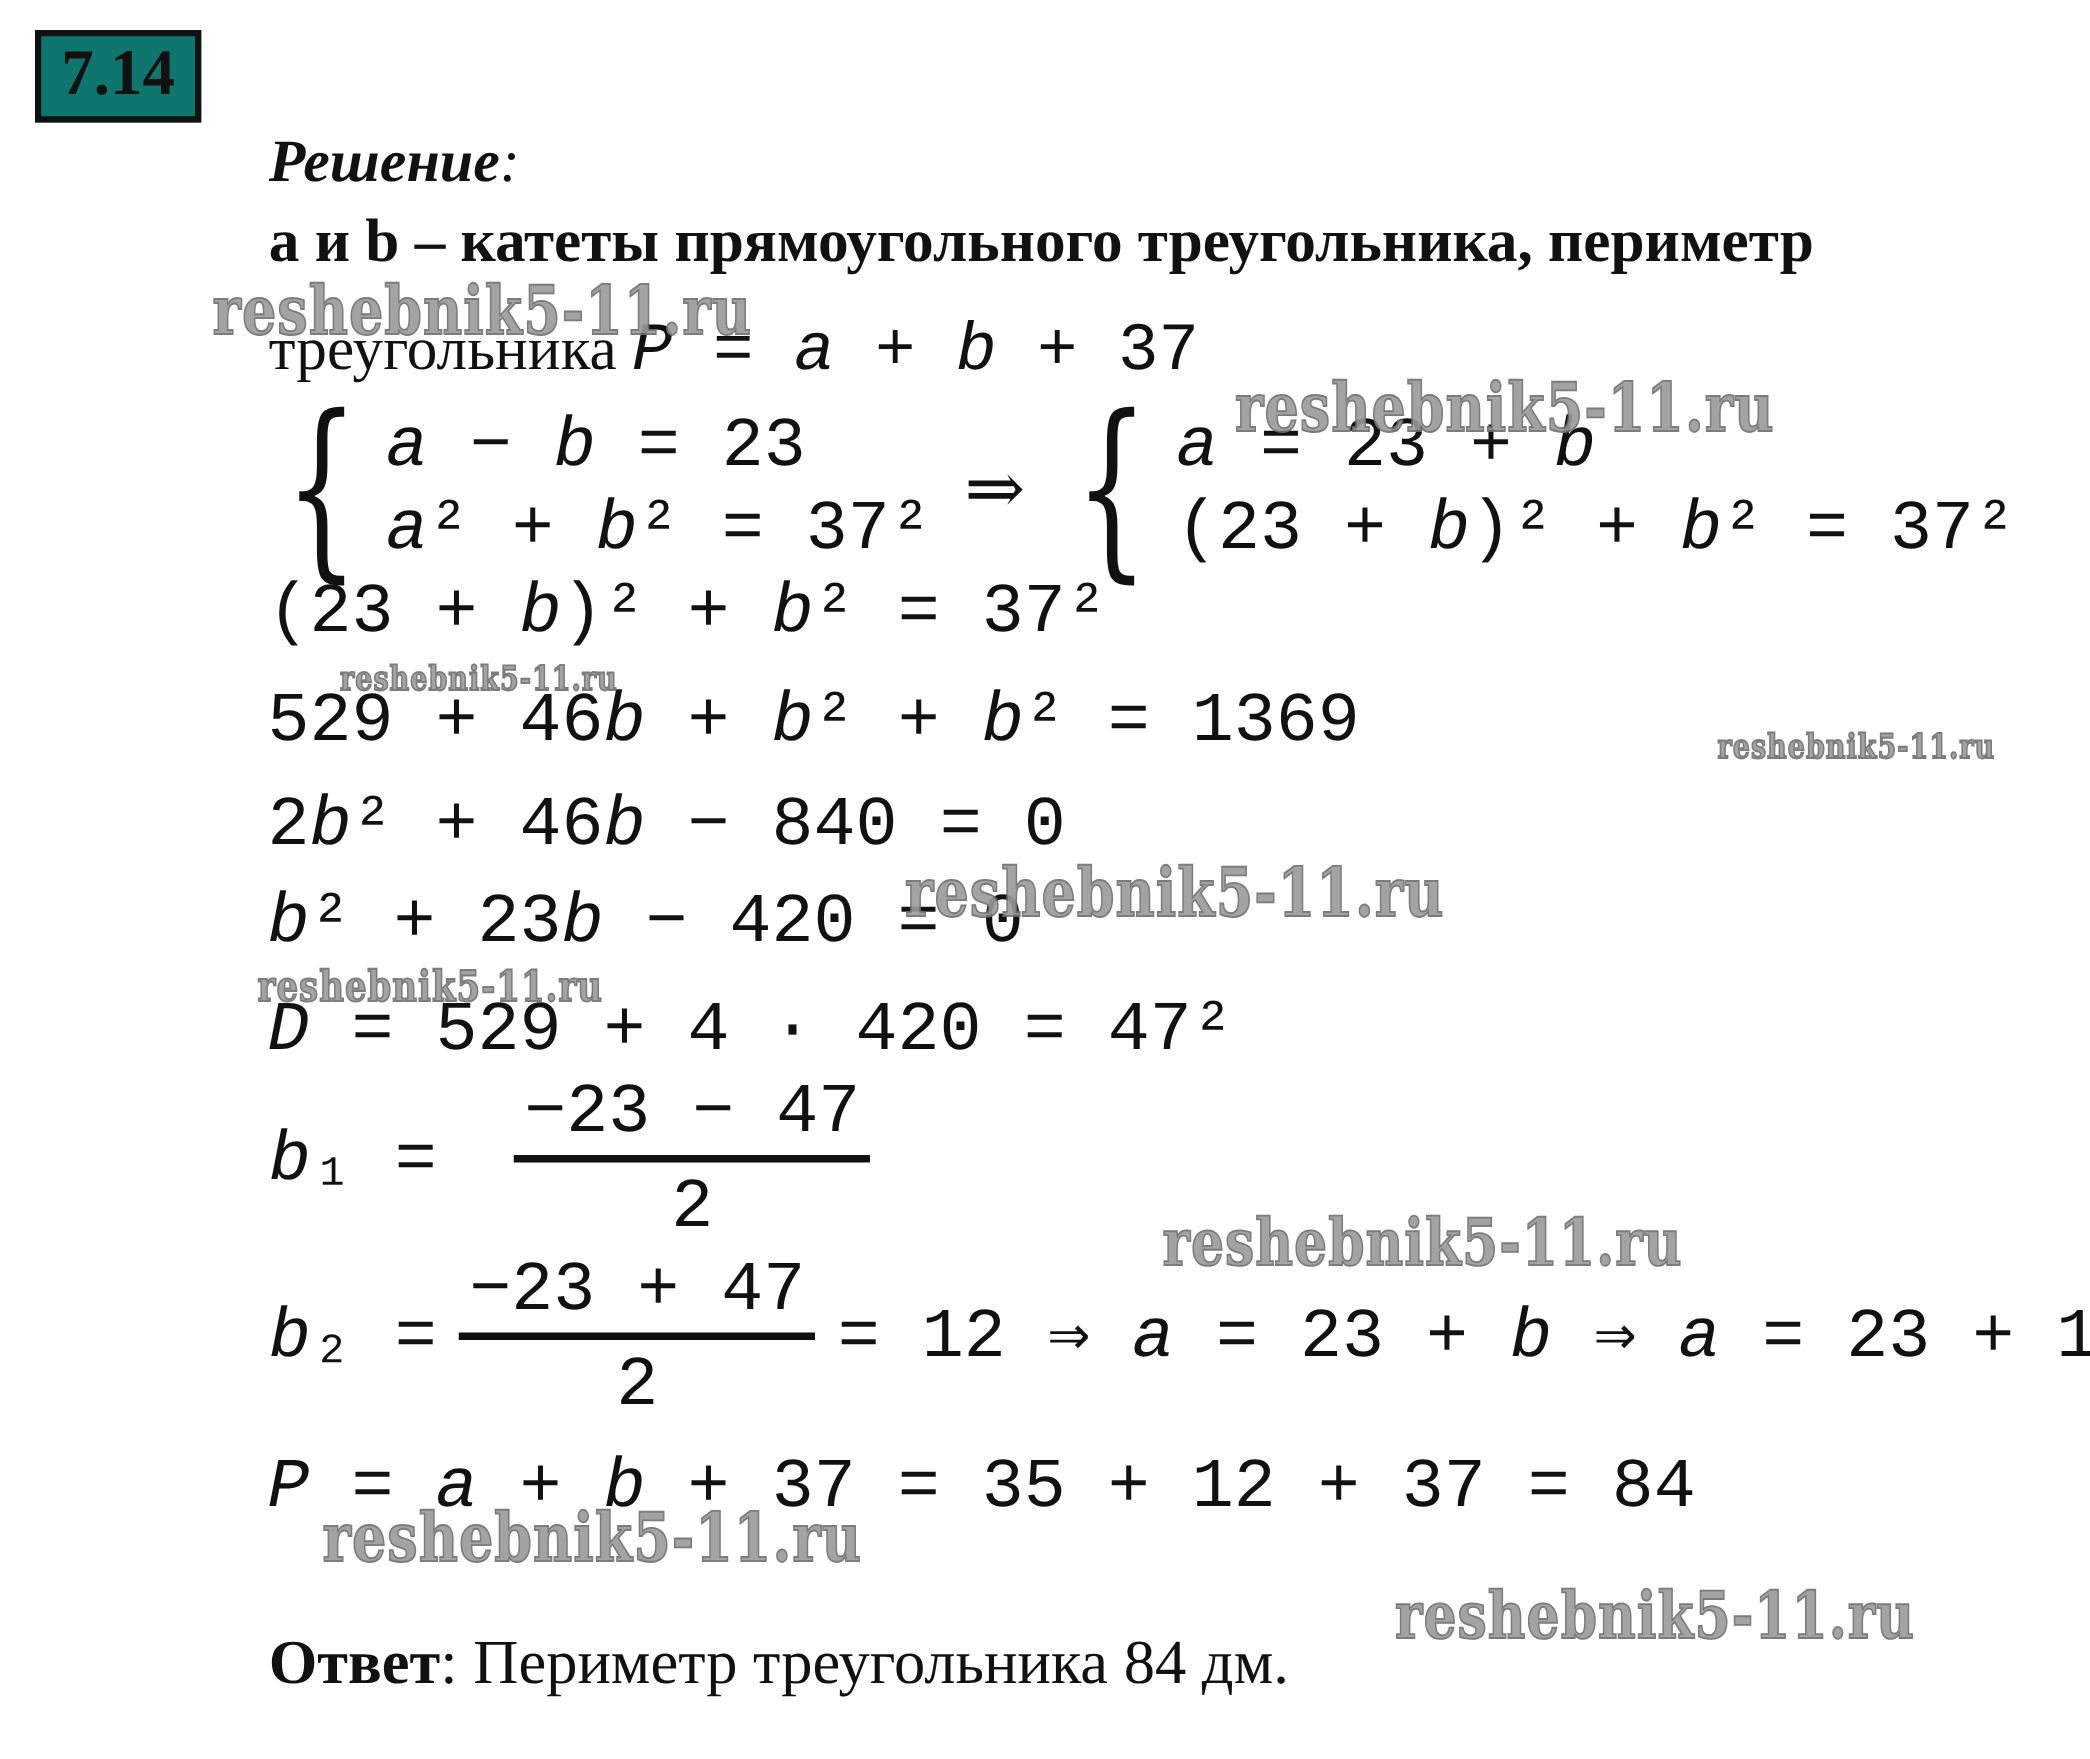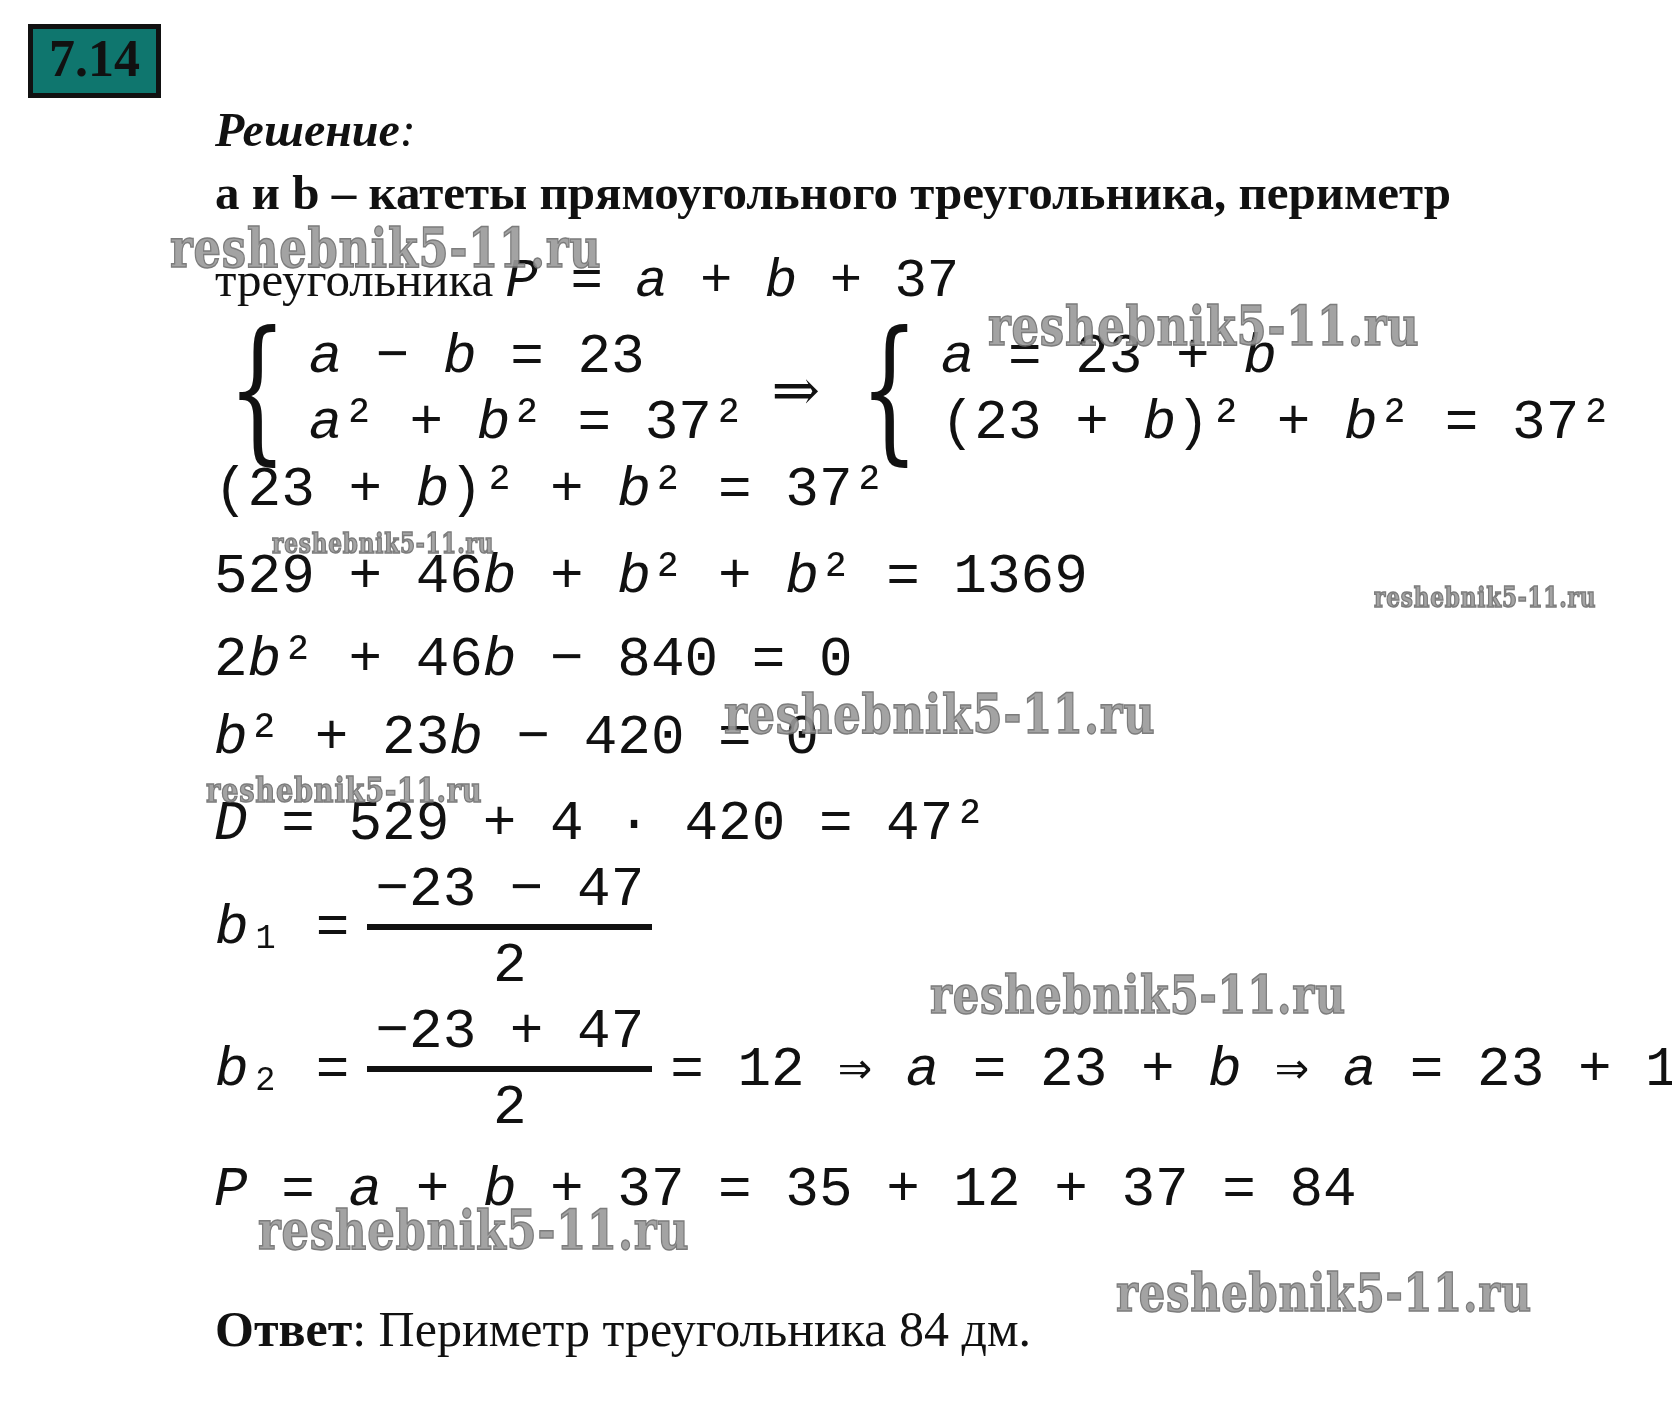--- a/index.html
+++ b/index.html
@@ -105,21 +105,21 @@
     <div class="mline">(23 + <i>b</i>)² + <i>b</i>² = 37²</div>
   </div>
 </div>
 
 <div class="abs math" style="left:214px; top:458px;">(23 + <i>b</i>)² + <i>b</i>² = 37²</div>
 <div class="abs math" style="left:214px; top:545px;">529 + 46<i>b</i> + <i>b</i>² + <i>b</i>² = 1369</div>
 <div class="abs math" style="left:214px; top:628px;">2<i>b</i>² + 46<i>b</i> − 840 = 0</div>
 <div class="abs math" style="left:214px; top:706px;"><i>b</i>² + 23<i>b</i> − 420 = 0</div>
 <div class="abs math" style="left:214px; top:792px;"><i>D</i> = 529 + 4 · 420 = 47²</div>
 
-<div class="abs frac-line math" style="left:215px; top:862px;">
+<div class="abs frac-line math" style="left:215px; top:862px;gap:44px;">
   <span><i>b</i>₁ =</span>
   <span class="frac">
     <span class="num">−23 − 47</span>
     <span class="den">2</span>
   </span>
 </div>
 
 <div class="abs frac-line math" style="left:215px; top:1004px;">
   <span><i>b</i>₂ =</span>
   <span class="frac">

